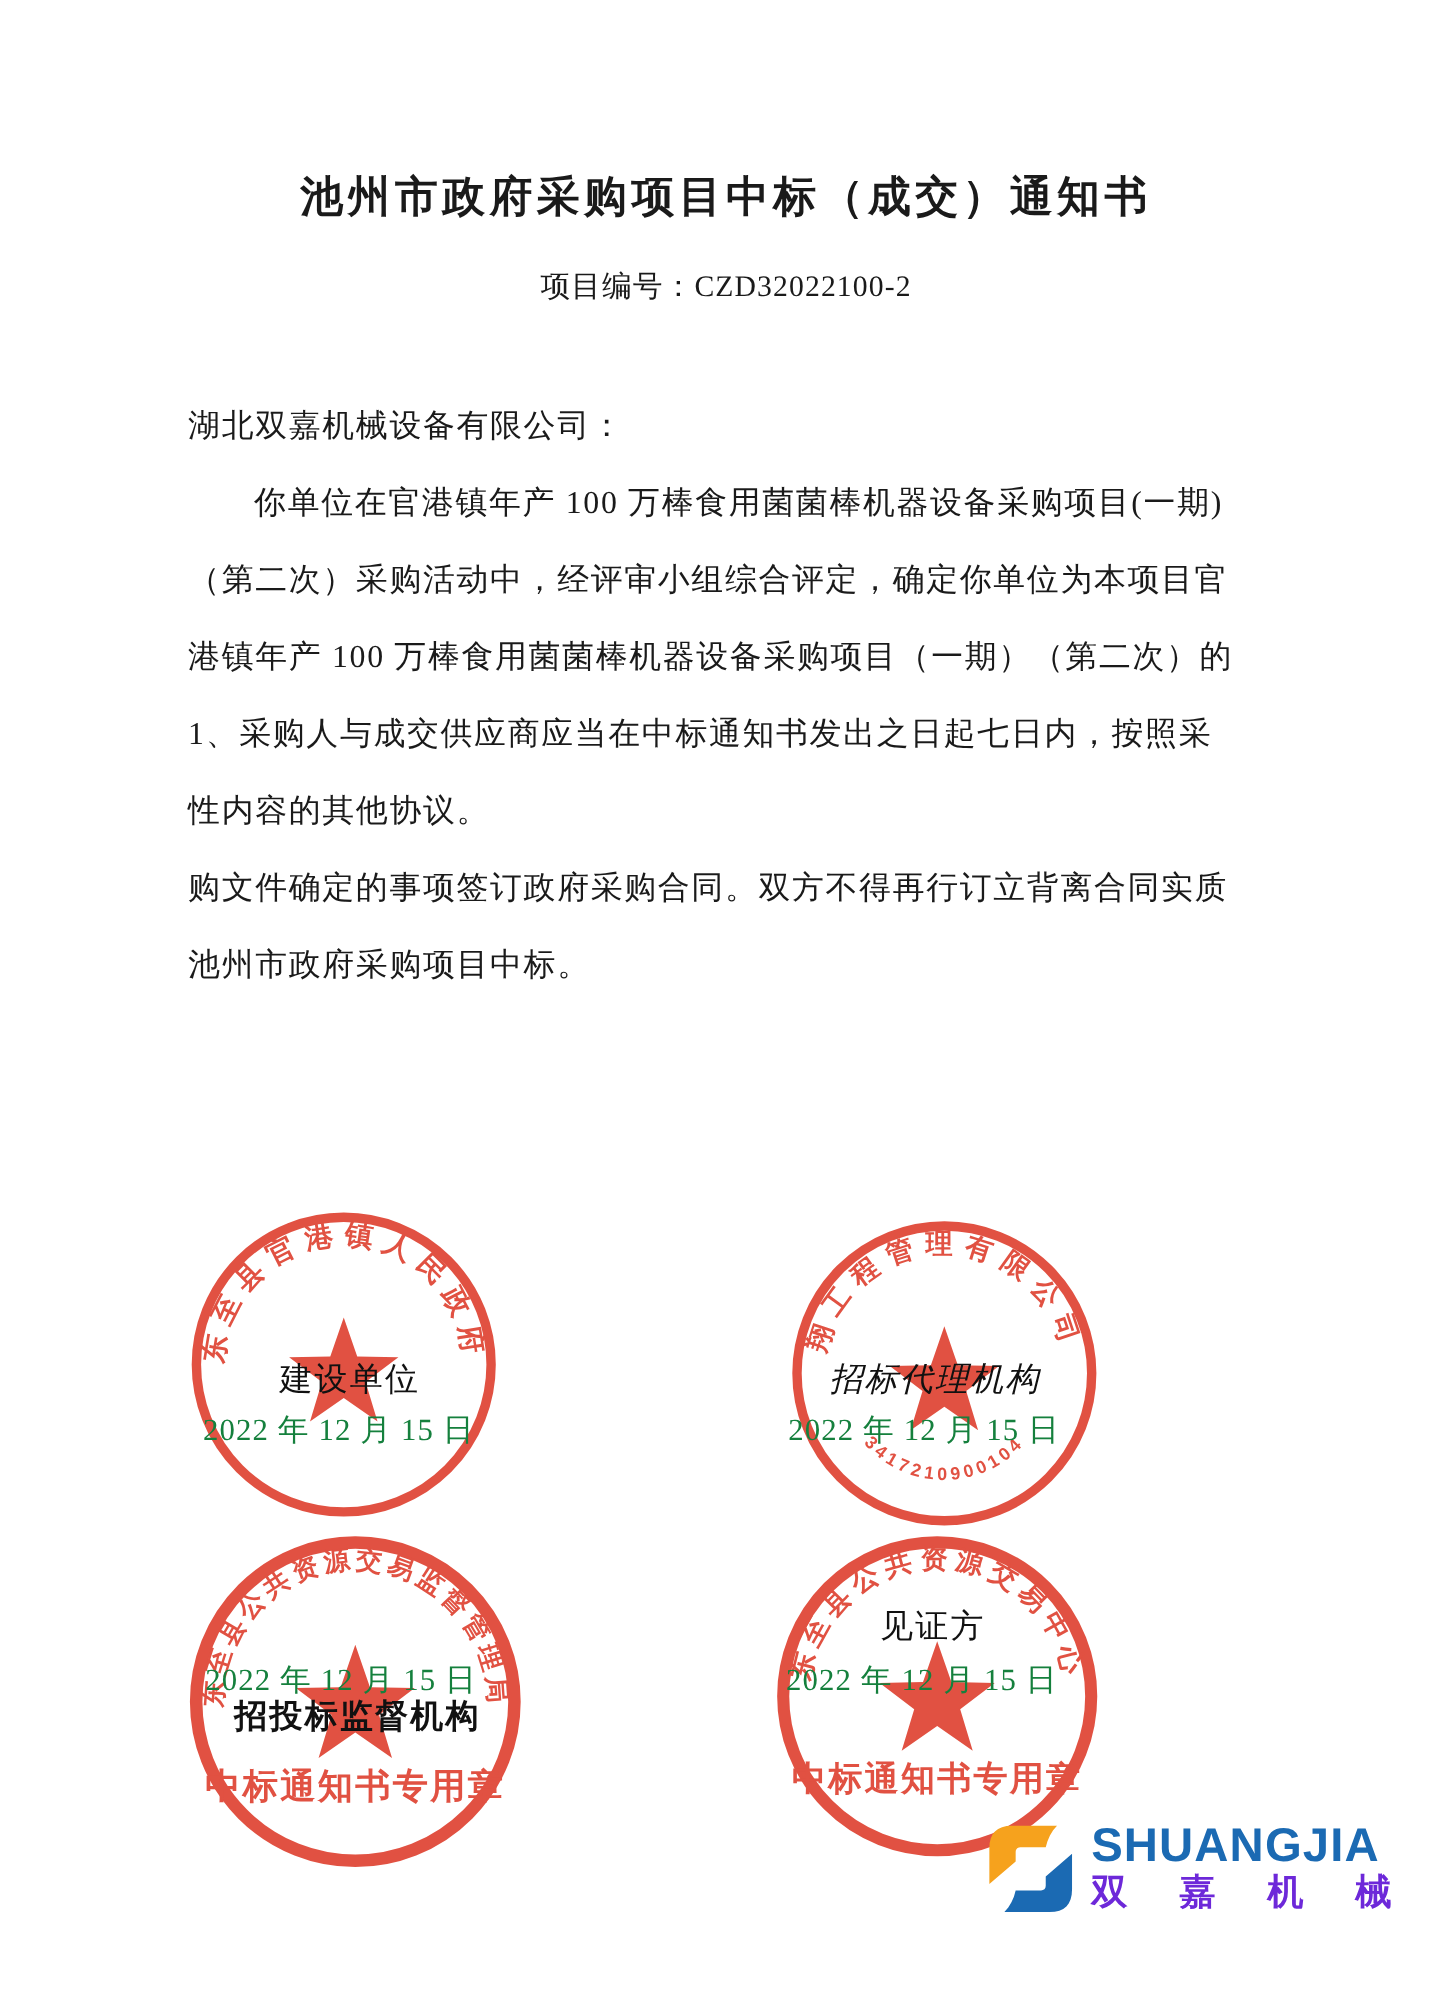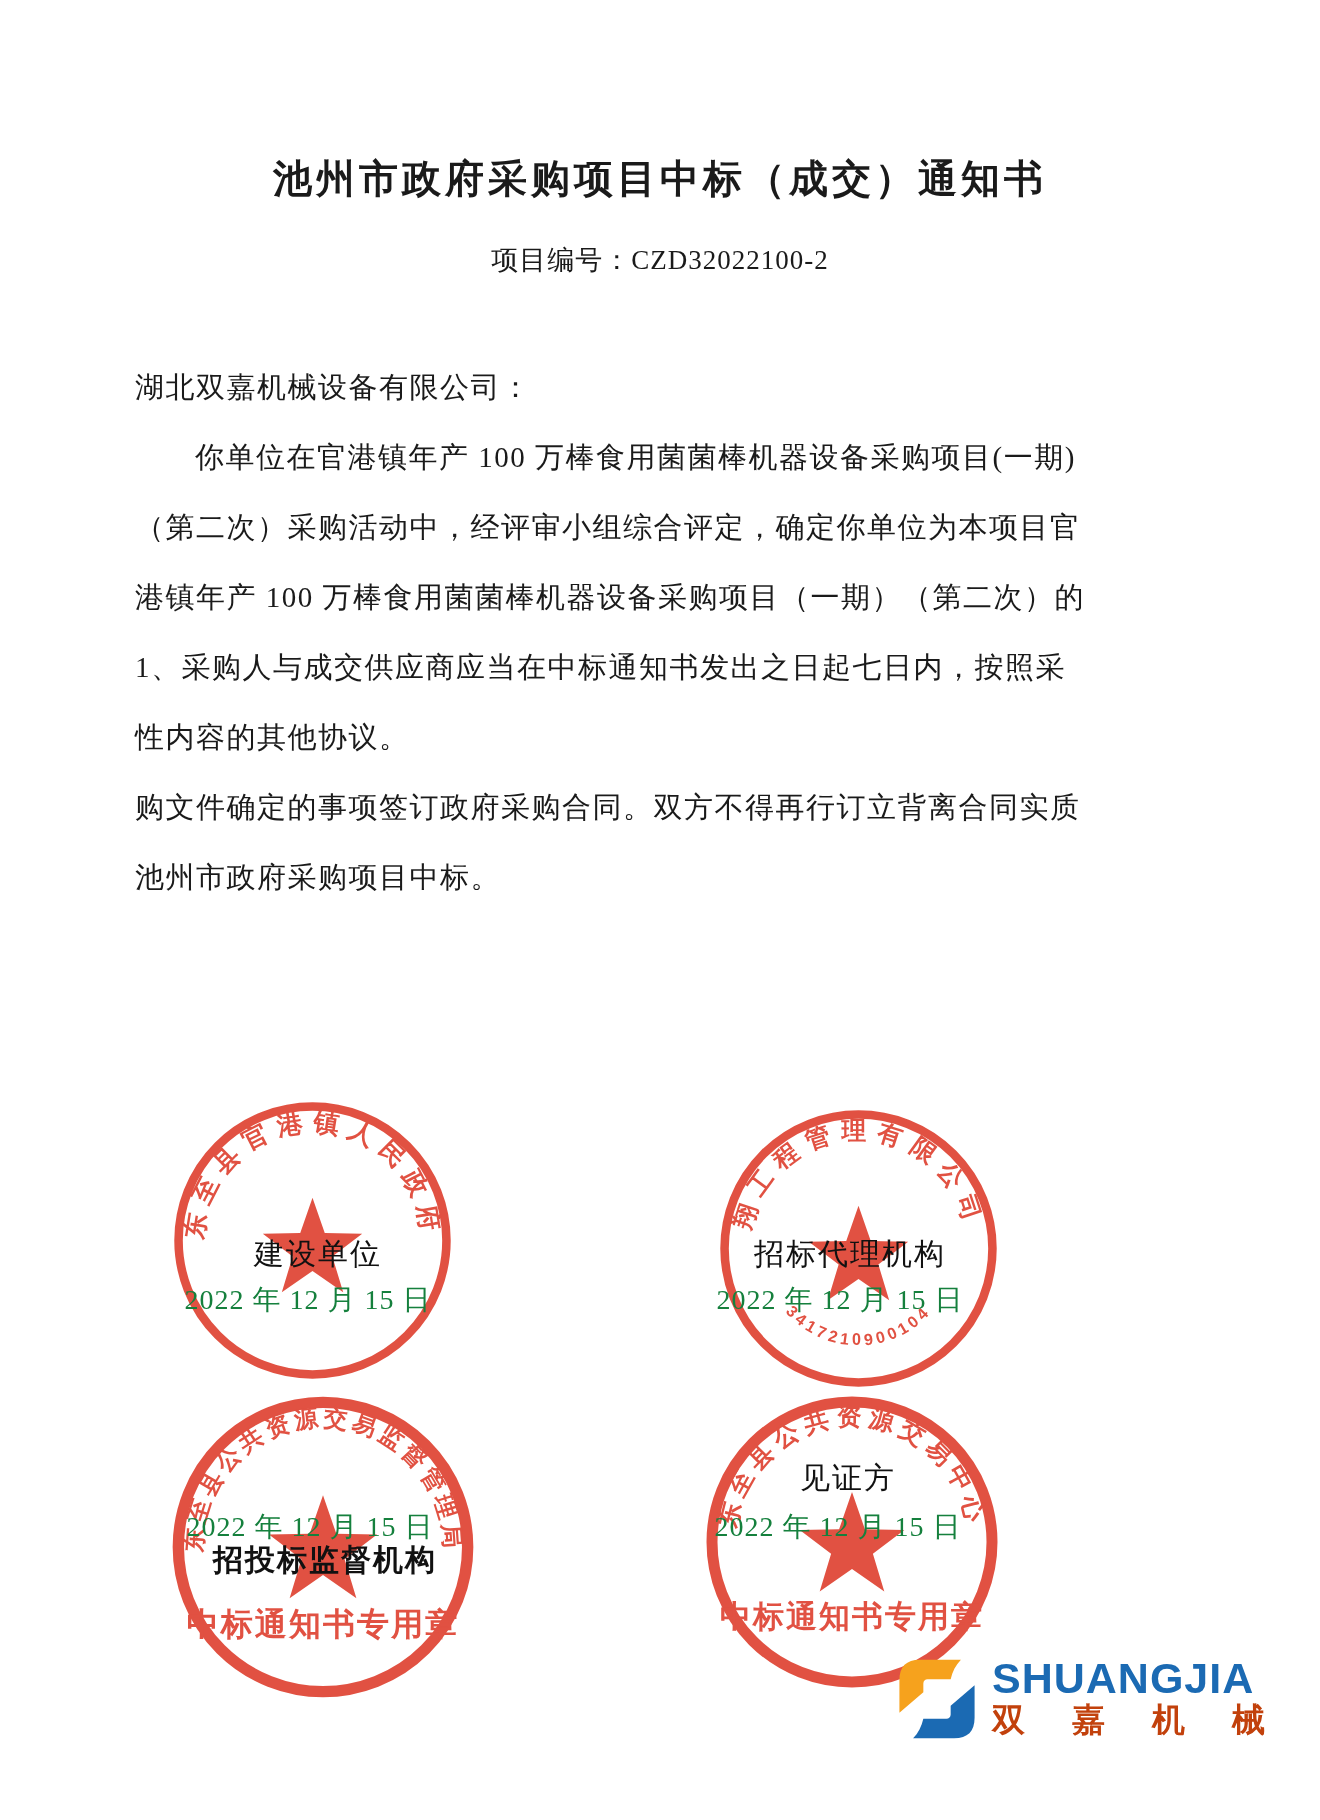--- a/index.html
+++ b/index.html
@@ -16,21 +16,21 @@
     text-align:center;font-size:39px;font-weight:bold;letter-spacing:4px;
   }
   .project-no{
     position:absolute;left:0;top:242px;width:100%;
     text-align:center;font-size:27px;letter-spacing:1px;
   }
   .body-block{
     position:absolute;left:135px;top:352px;width:950px;
     font-size:29px;letter-spacing:1.5px;
   }
-  .body-line{height:70px;line-height:70px;white-space:nowrap;}
+  .body-line{height:70px;line-height:70px;white-space:nowrap;margin-left:36px;}
   .body-line.indent{padding-left:60px;}
   
   .seal{position:absolute;opacity:0.88;}
   .seal-ring{fill:none;stroke:#dd3a28;stroke-width:9px;}
   .seal-ring.thick{stroke-width:11px;}
   .seal-arc{fill:#dd3a28;font-size:27px;font-weight:bold;letter-spacing:9px;
     font-family:"Liberation Serif","DejaVu Serif",serif;}
   .seal-arc.s2{font-size:26px;letter-spacing:10px;}
   .seal-arc.s3{font-size:23px;letter-spacing:4px;}
   .seal-arc.s4{font-size:25px;letter-spacing:6px;}
@@ -50,21 +50,21 @@
   
   .logo{position:absolute;left:896px;top:1656px;width:380px;height:110px;}
   .logo-icon{position:absolute;left:0;top:2px;}
   .logo-text{position:absolute;left:96px;top:0;}
   .logo-latin{
     font-family:"Liberation Sans","DejaVu Sans",sans-serif;
     font-size:43px;font-weight:bold;color:#1b6ab3;letter-spacing:1px;line-height:44px;
   }
   .logo-cn{
     font-family:"Liberation Sans","DejaVu Sans",sans-serif;
-    font-size:33px;font-weight:bold;color:#c2410c;letter-spacing:47px;
+    font-size:33px;font-weight:bold;color:#6d28d9;letter-spacing:47px;
     line-height:38px;margin-top:1px;white-space:nowrap;
   }
 </style>
 </head>
 <body>
 
 <div class="page">
 
   <div class="doc-title">池州市政府采购项目中标（成交）通知书</div>
   <div class="project-no">项目编号：CZD32022100-2</div>
@@ -118,21 +118,21 @@
     <text class="seal-arc s4">
       <textPath href="#arcTop4" startOffset="50%" text-anchor="middle">东至县公共资源交易中心</textPath>
     </text>
     <text class="seal-banner" x="150" y="235" text-anchor="middle">中标通知书专用章</text>
     <polygon class="seal-star" points="150,100 162.9,137.2 202.3,138 170.9,161.8 182.3,199.5 150,177 117.7,199.5 129.1,161.8 97.7,138 137.1,137.2"></polygon>
   </svg>
 
   <div class="sig-label" style="left:318px;top:1234px;">建设单位</div>
   <div class="sig-date" style="left:308px;top:1281px;">2022 年 12 月 15 日</div>
 
-  <div class="sig-label" style="left:850px;top:1234px;">招标代理机构</div>
+  <div class="sig-label" style="left:850px;top:1234px;font-style:italic;">招标代理机构</div>
   <div class="sig-date" style="left:840px;top:1281px;">2022 年 12 月 15 日</div>
 
   <div class="sig-label" style="left:325px;top:1540px;font-weight:bold;">招投标监督机构</div>
   <div class="sig-date" style="left:310px;top:1508px;">2022 年 12 月 15 日</div>
 
   <div class="sig-label" style="left:848px;top:1458px;">见证方</div>
   <div class="sig-date" style="left:838px;top:1508px;">2022 年 12 月 15 日</div>
 
   <div class="logo">
     <svg class="logo-icon" width="82" height="82" viewBox="0 0 96 96">

